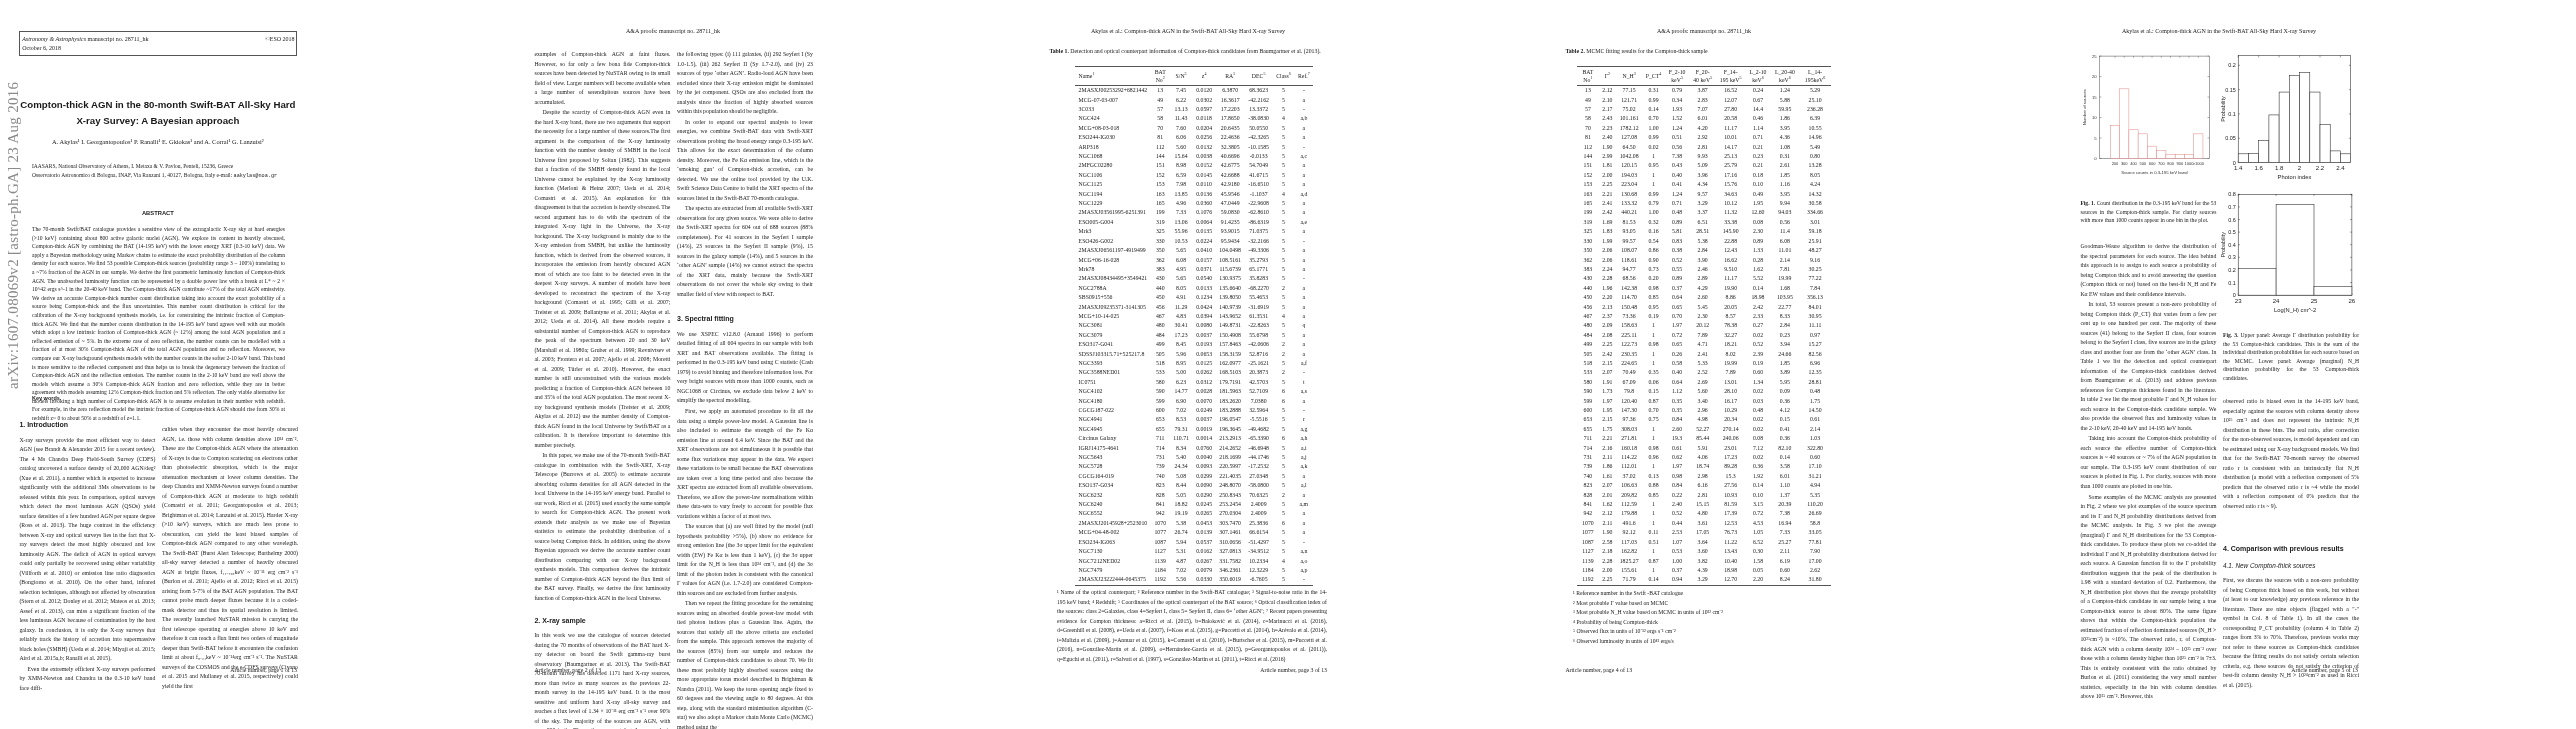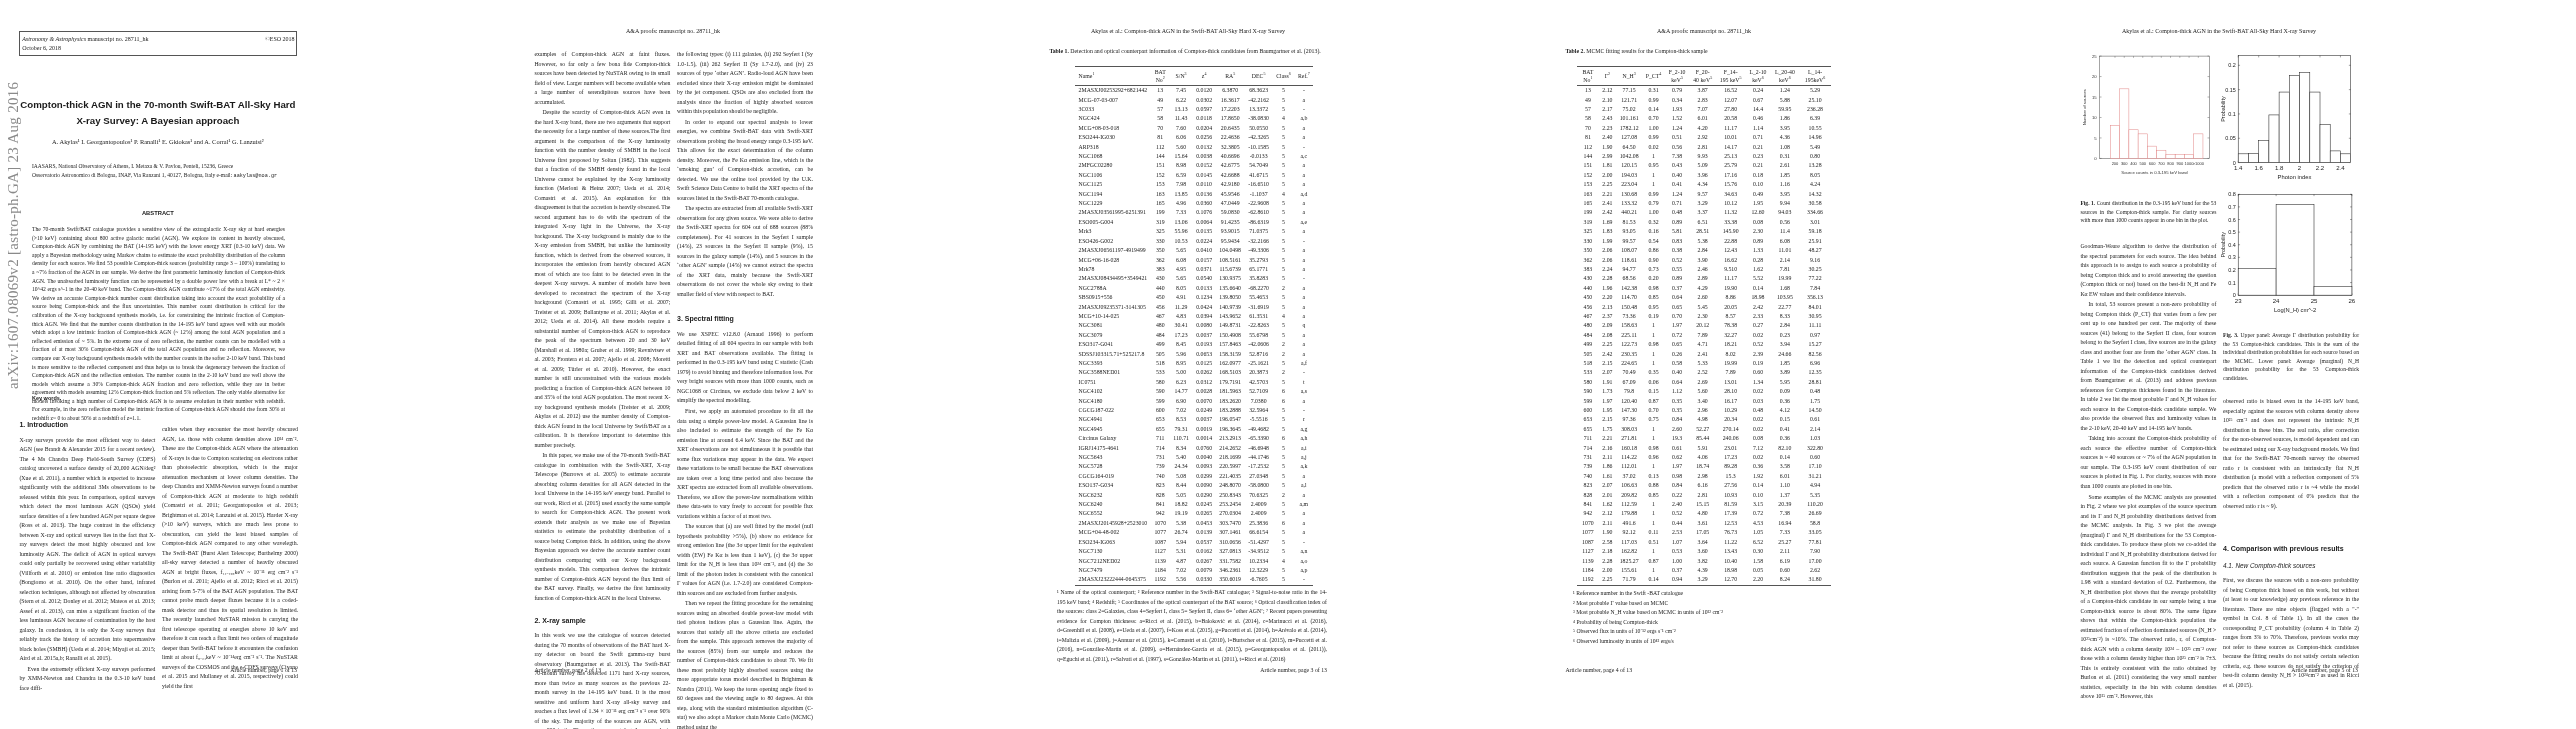--- a/index.html
+++ b/index.html
@@ -52,21 +52,21 @@
 </head>
 <body>
 
 <div class="page p1">
   <div class="hdrbox">
     <div><i>Astronomy &amp; Astrophysics</i> <span>manuscript no. 28711_hk</span></div>
     <div>October 6, 2018</div>
     <span class="r">©ESO 2018</span>
   </div>
   <div class="arxiv">arXiv:1607.08069v2  [astro-ph.GA]  23 Aug 2016</div>
-  <div class="title">Compton-thick AGN in the 70-month Swift-BAT All-Sky Hard X-ray Survey: A Bayesian approach</div>
+  <div class="title">Compton-thick AGN in the 80-month Swift-BAT All-Sky Hard X-ray Survey: A Bayesian approach</div>
   <div class="authors">A. Akylas¹ I. Georgantopoulos¹ P. Ranalli¹ E. Gkiokas¹ and A. Corral¹ G. Lanzuisi²</div>
   <div class="affil">
     <div>IAASARS, National Observatory of Athens, I. Metaxa &amp; V. Pavlou, Penteli, 15236, Greece</div>
     <div><span>Osservatorio Astronomico di Bologna, INAF, Via Ranzani 1, 40127, Bologna, Italy e-mail:</span> <span class="mono">aakylas@noa.gr</span></div>
   </div>
   <div class="abs-h">ABSTRACT</div>
   <div class="abstract">The 70-month Swift/BAT catalogue provides a sensitive view of the extragalactic X-ray sky at hard energies (&gt;10 keV) containing about 800 active galactic nuclei (AGN). We explore its content in heavily obscured, Compton-thick AGN by combining the BAT (14-195 keV) with the lower energy XRT (0.3-10 keV) data. We apply a Bayesian methodology using Markov chains to estimate the exact probability distribution of the column density for each source. We find 53 possible Compton-thick sources (probability range 3 – 100%) translating to a ~7% fraction of the AGN in our sample. We derive the first parametric luminosity function of Compton-thick AGN. The unabsorbed luminosity function can be represented by a double power law with a break at L* ~ 2 × 10^42 ergs s^-1 in the 20-40 keV band. The Compton-thick AGN contribute ~17% of the total AGN emissivity. We derive an accurate Compton-thick number count distribution taking into account the exact probability of a source being Compton-thick and the flux uncertainties. This number count distribution is critical for the calibration of the X-ray background synthesis models, i.e. for constraining the intrinsic fraction of Compton-thick AGN. We find that the number counts distribution in the 14-195 keV band agrees well with our models which adopt a low intrinsic fraction of Compton-thick AGN (~ 12%) among the total AGN population and a reflected emission of ~ 5%. In the extreme case of zero reflection, the number counts can be modelled with a fraction of at most 30% Compton-thick AGN of the total AGN population and no reflection. Moreover, we compare our X-ray background synthesis models with the number counts in the softer 2-10 keV band. This band is more sensitive to the reflected component and thus helps us to break the degeneracy between the fraction of Compton-thick AGN and the reflection emission. The number counts in the 2-10 keV band are well above the models which assume a 30% Compton-thick AGN fraction and zero reflection, while they are in better agreement with models assuming 12% Compton-thick fraction and 5% reflection. The only viable alternative for models invoking a high number of Compton-thick AGN is to assume evolution in their number with redshift. For example, in the zero reflection model the intrinsic fraction of Compton-thick AGN should rise from 30% at redshift z~ 0 to about 50% at a redshift of z=1.1.</div>
   <div class="keywords">Key words.</div>
   <div class="col colL" style="top:421px;">
     <div class="sec" style="margin-top:0;">1. Introduction</div>

